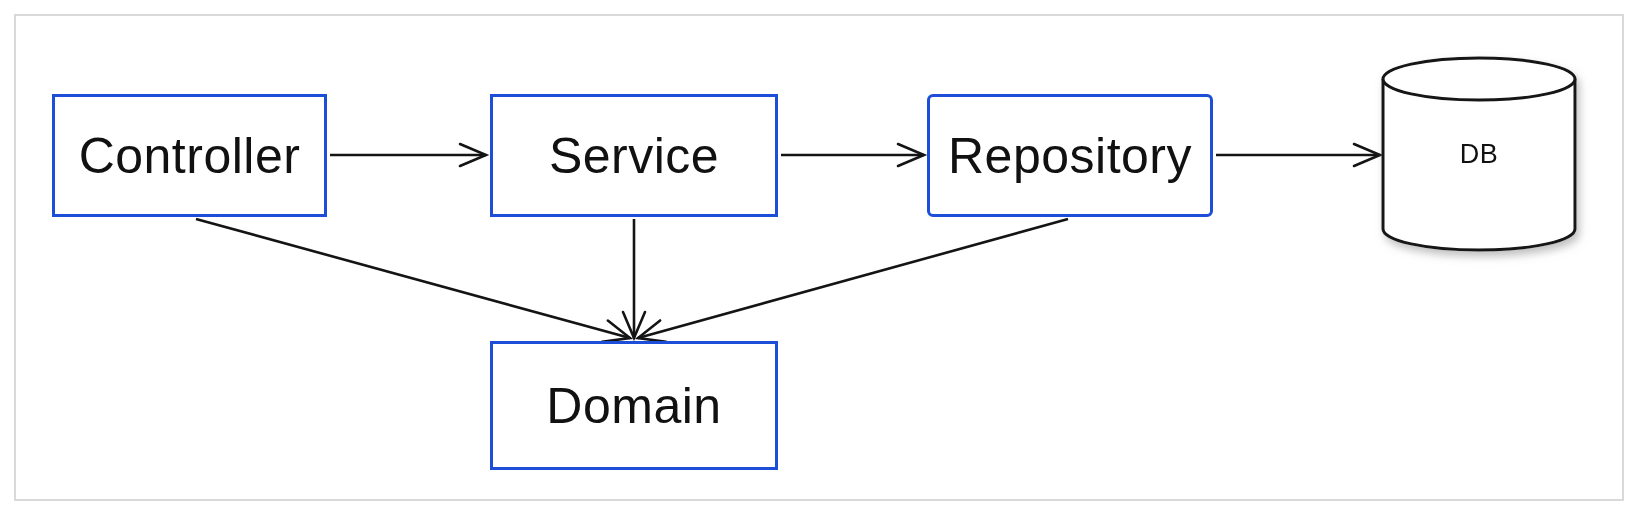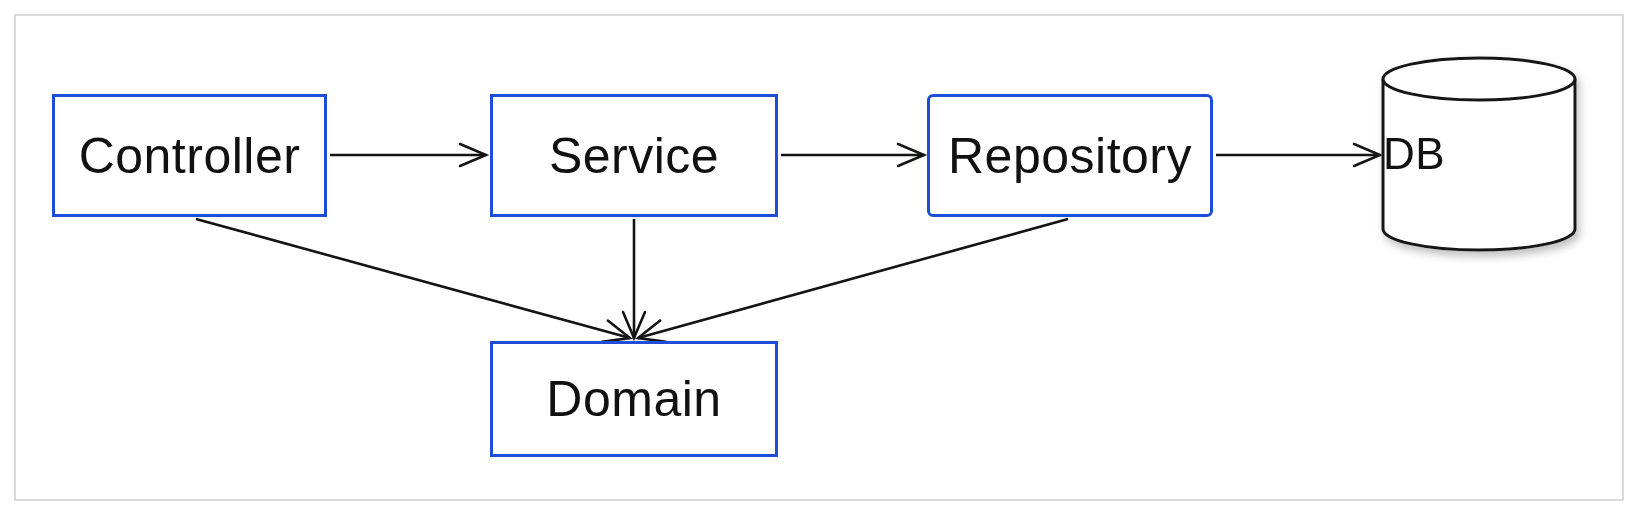--- a/index.html
+++ b/index.html
@@ -40,31 +40,31 @@
     display: flex;
     align-items: center;
     justify-content: center;
     font-size: 50px;
     color: #111111;
     letter-spacing: 0.5px;
   }
   .node-controller { left: 52px;  top: 94px;  width: 275px; height: 123px; }
   .node-service    { left: 490px; top: 94px;  width: 288px; height: 123px; }
   .node-repository { left: 927px; top: 94px;  width: 286px; height: 123px; border-radius: 6px; }
-  .node-domain     { left: 490px; top: 341px; width: 288px; height: 116px; }
+  .node-domain     { left: 490px; top: 341px; width: 288px; height: 129px; }
   .db-label {
     position: absolute;
     left: 1383px;
     top: 79px;
     width: 192px;
     height: 150px;
     display: flex;
     align-items: center;
-    justify-content: flex-start;
-    font-size: 44px;
+    justify-content: center;
+    font-size: 27px;
     color: #111111;
     letter-spacing: 0.5px;
   }
 </style>
 </head>
 <body>
 
 <div class="stage">
 
   <div class="frame"></div>

